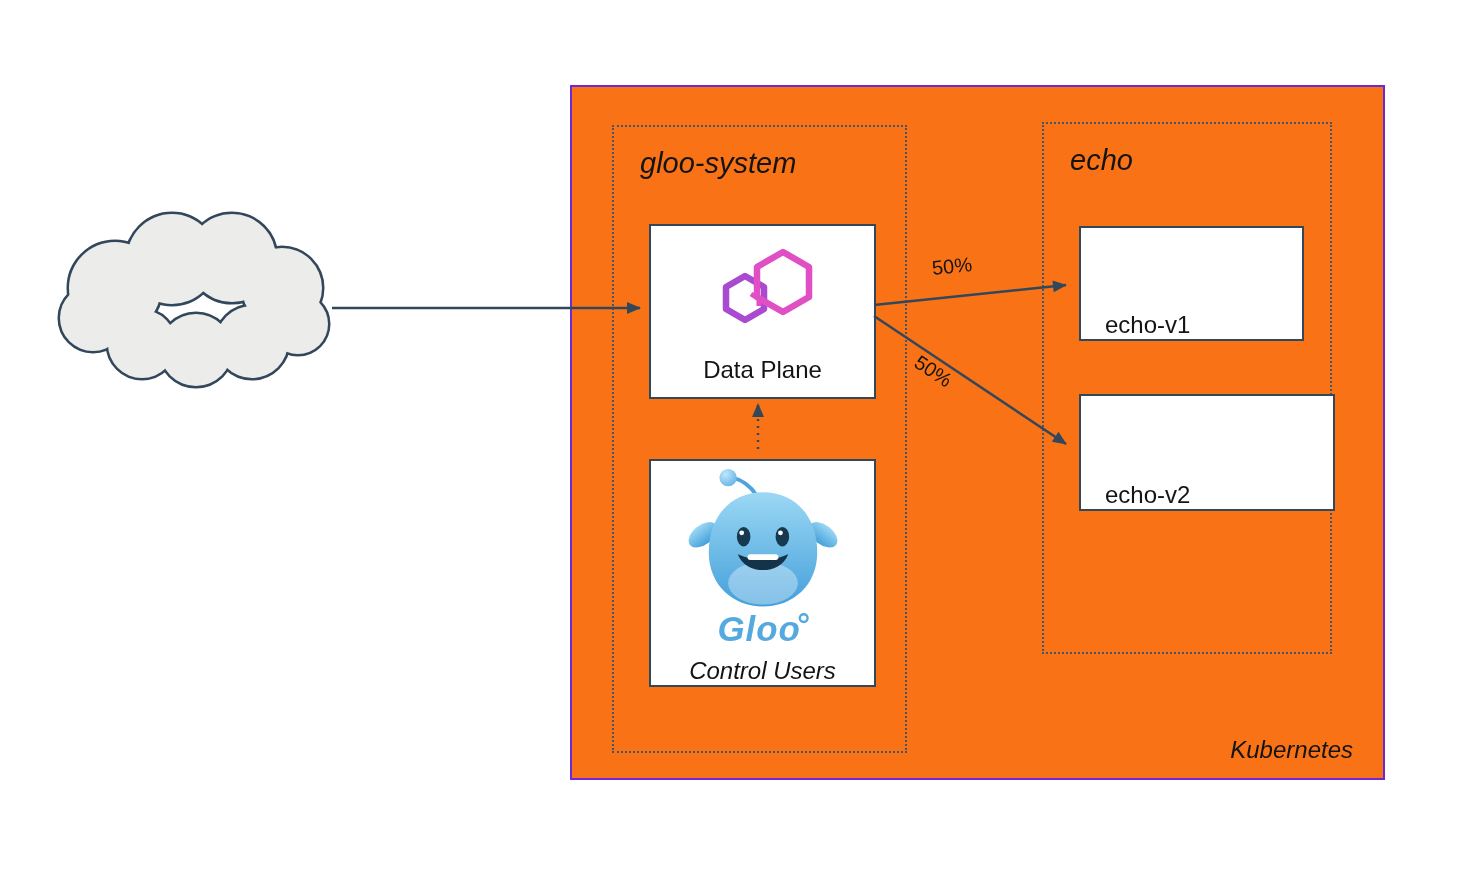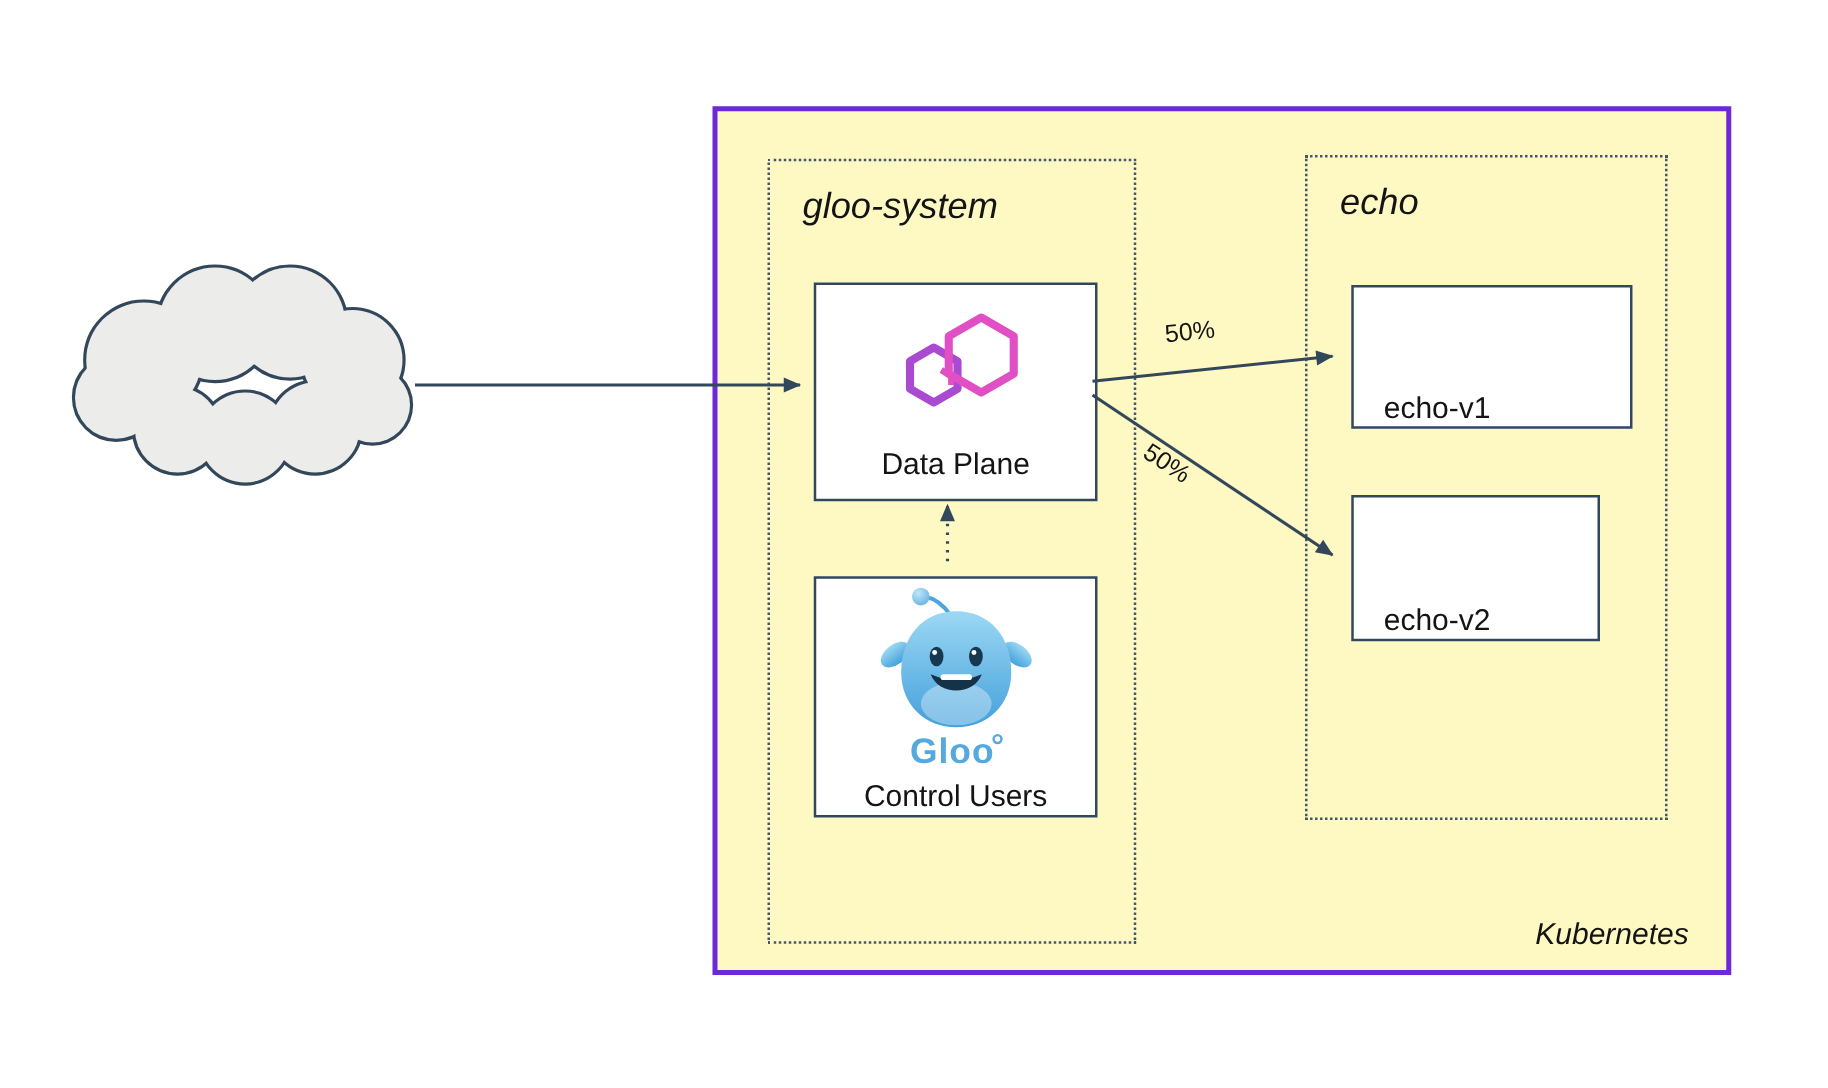--- a/index.html
+++ b/index.html
@@ -3,43 +3,43 @@
 <meta charset="utf-8">
 <style>
   * { margin:0; padding:0; box-sizing:border-box; }
   body { background:#ffffff; }
   .canvas {
     position:relative; width:1462px; height:870px; background:#ffffff;
     font-family:"Liberation Sans", sans-serif; color:#141414; overflow:hidden;
   }
   .panel {
     position:absolute; left:570px; top:85px; width:815px; height:695px;
-    background:#fef9c3; border:4px solid #6d28d9;
+    background:#f97316; border:2px solid #6d28d9;
   }
   .group {
     position:absolute; border:2px dotted #44566a;
   }
   .group-gloo { left:40px; top:38px; width:295px; height:628px; }
   .group-echo { left:470px; top:35px; width:290px; height:532px; }
   .group-label {
     position:absolute; left:26px; top:20px; font-style:italic; font-size:29px; color:#141414;
     white-space:nowrap;
   }
   .k8s-label {
     position:absolute; right:30px; bottom:14px; font-style:italic; font-size:24px; color:#141414;
   }
   .node {
     position:absolute; background:#ffffff; border:2px solid #33475b;
     display:flex; flex-direction:column; align-items:center;
   }
   .node-dataplane { left:35px; top:97px; width:227px; height:175px; }
-  .node-controlplane { left:35px; top:332px; width:227px; height:193px; }
+  .node-controlplane { left:35px; top:332px; width:227px; height:228px;font-style:italic; }
   .node-echo { flex-direction:row; align-items:flex-end; padding-left:24px; }
   .node-echo-v1 { left:35px; top:102px; width:225px; height:115px; }
-  .node-echo-v2 { left:35px; top:270px; width:199px; height:117px; }
+  .node-echo-v2 { left:35px; top:270px; width:256px; height:117px; }
   .node-label { font-size:24px; color:#141414; white-space:nowrap; }
   .dp-logo { margin-top:16px; }
   .dp-label { margin-top:20px; }
   .cp-mascot { margin-top:4px; }
   .cp-label { margin-top:6px; }
   .users-label {
     position:absolute; left:104px; top:289px; width:138px; text-align:center;
     font-size:33px; color:#111111;
   }
   .traffic {

